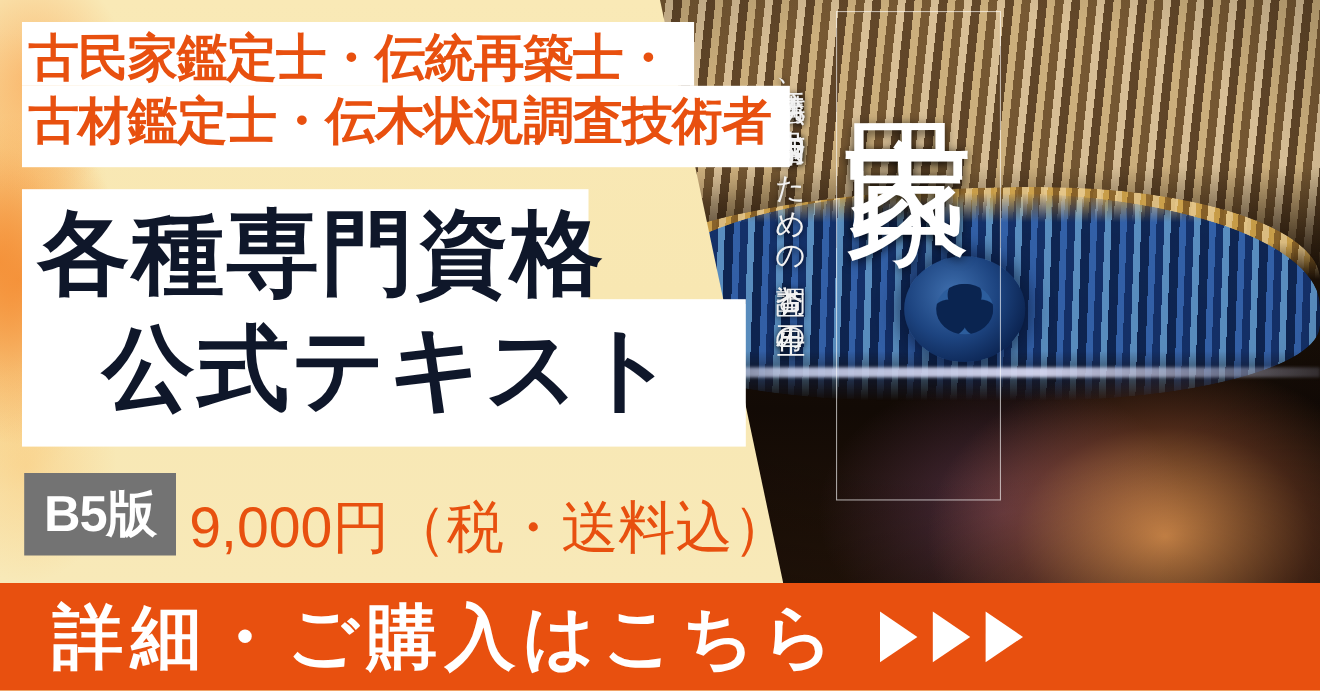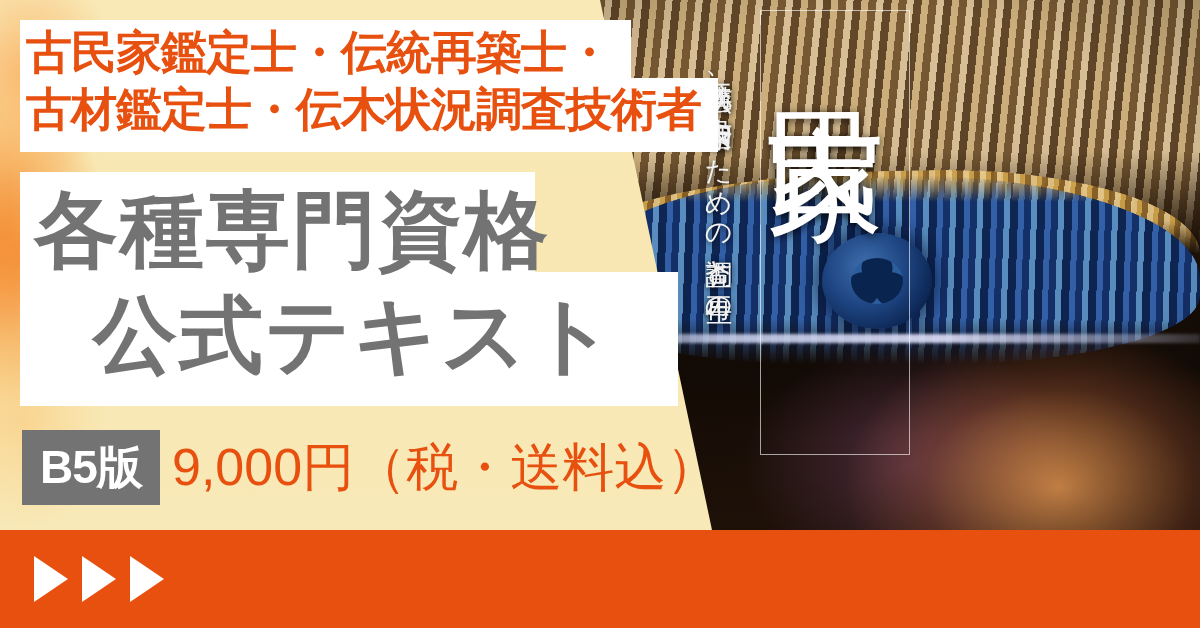--- a/index.html
+++ b/index.html
@@ -186,34 +186,34 @@
     position:absolute; left:20px; top:172px; width:515px; height:118px;
     background:#fff;
   }
   .panel-main-l2 {
     position:absolute; left:20px; top:272px; width:658px; height:134px;
     background:#fff;
   }
   .headline-main {
     position:absolute; left:20px; top:178px; width:670px; height:230px;
     font-size:84px; font-weight:700; line-height:105px;
-    letter-spacing:2px; color:#737373; white-space:pre;
+    letter-spacing:2px; color:#0f172a; white-space:pre;
   }
   .headline-main .l1 { display:block; padding-left:14px; }
   .headline-main .l2 { display:block; padding-left:73px; }
 
   
   .badge {
     position:absolute; left:22px; top:430px; width:138px; height:75px;
     background:#737373;
     display:flex; align-items:center; justify-content:center;
     color:#fff; font-size:46px; font-weight:700; letter-spacing:-1px;
   }
   .price {
-    position:absolute; left:172px; top:430px; height:75px;
+    position:absolute; left:172px; top:442px; height:75px;
     display:flex; align-items:center;
     color:#E8500F; font-size:52px; font-weight:400; letter-spacing:0px;
     white-space:nowrap;
   }
 
   
   .cta {
     position:absolute; left:0; top:530px; width:1200px; height:98px;
     background:#E8500F;
     display:flex; align-items:center;
@@ -259,20 +259,21 @@
 <span>古材鑑定士・伝木状況調査技術者</span></div>
 
   <div class="panel-main-l1"></div>
   <div class="panel-main-l2"></div>
   <div class="headline-main"><span class="l1">各種専門資格</span><span class="l2">公式テキスト</span></div>
 
   <div class="badge">B5版</div>
   <div class="price">9,000円（税・送料込）</div>
 
   <div class="cta">
+    <span class="cta-text">詳細・ご購入はこちら</span>
     <span class="cta-arrows">
       <span class="arrow"></span>
       <span class="arrow"></span>
       <span class="arrow"></span>
     </span>
   </div>
 
 </div>
 
 </body></html>

